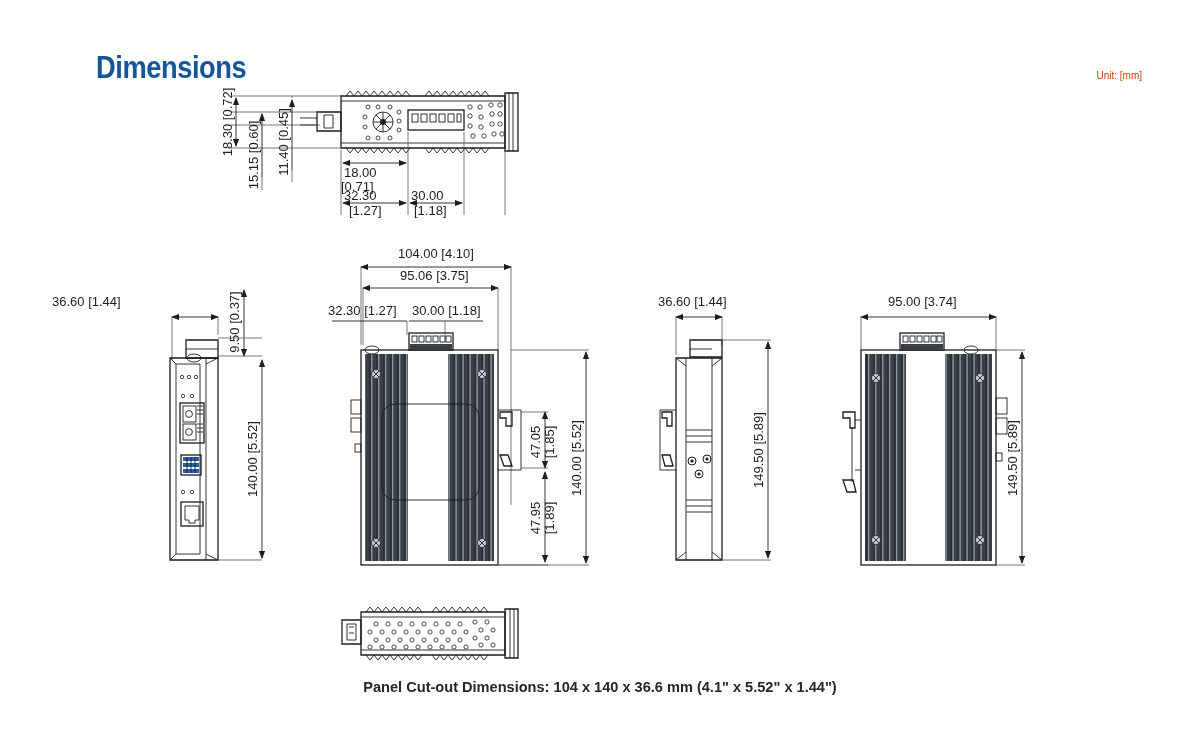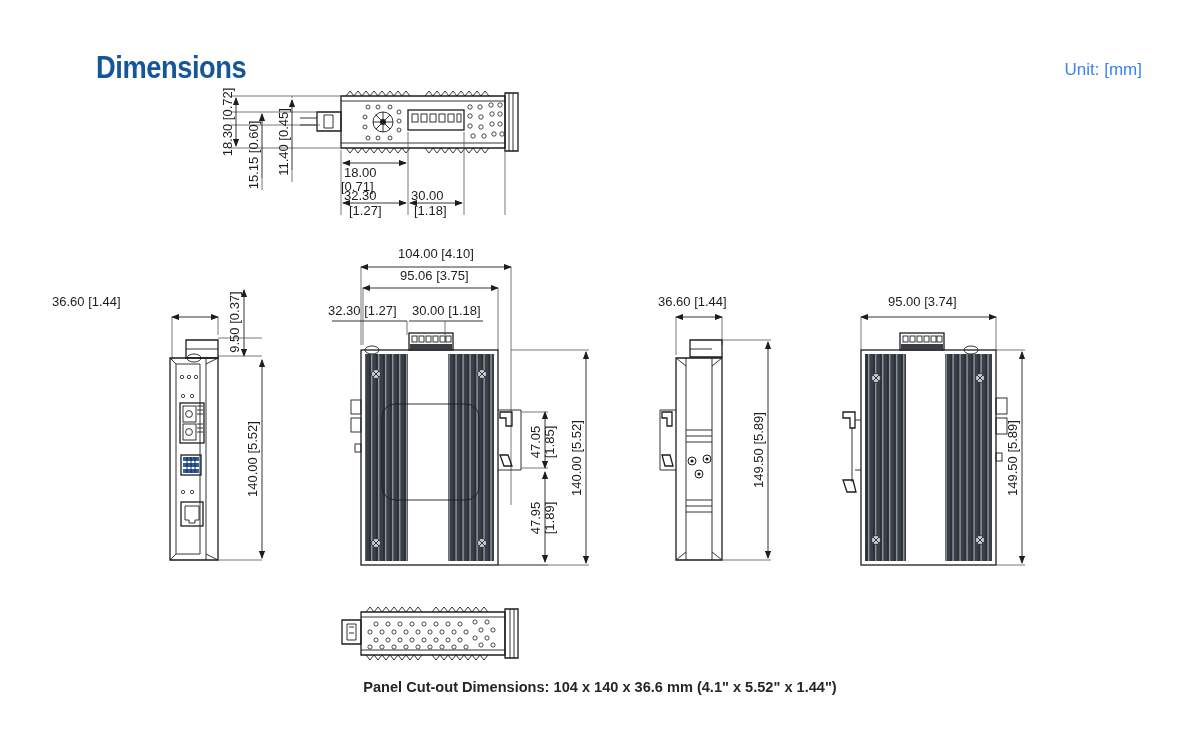--- a/index.html
+++ b/index.html
@@ -13,22 +13,22 @@
   .page-title{
     position:absolute;left:96px;top:50px;
     font-size:31px;font-weight:bold;
     color:#15569b;
     letter-spacing:-0.5px;
     transform:scaleX(0.88);
     transform-origin:left center;
     white-space:nowrap;
   }
   .unit-label{
-    position:absolute;right:58px;top:60px;
-    font-size:17px;color:#3b82f6;white-space:nowrap;
+    position:absolute;right:58px;top:70px;
+    font-size:10px;color:#c2410c;white-space:nowrap;
   }
   .caption{
     position:absolute;left:0;right:0;top:678px;
     text-align:center;font-size:15.5px;font-weight:bold;color:#262626;
     transform:scaleX(0.94);
   }
 
   svg.drawing{position:absolute;left:0;top:0;width:1200px;height:750px;}
   svg.drawing text{
     font-family:"Liberation Sans", sans-serif;

